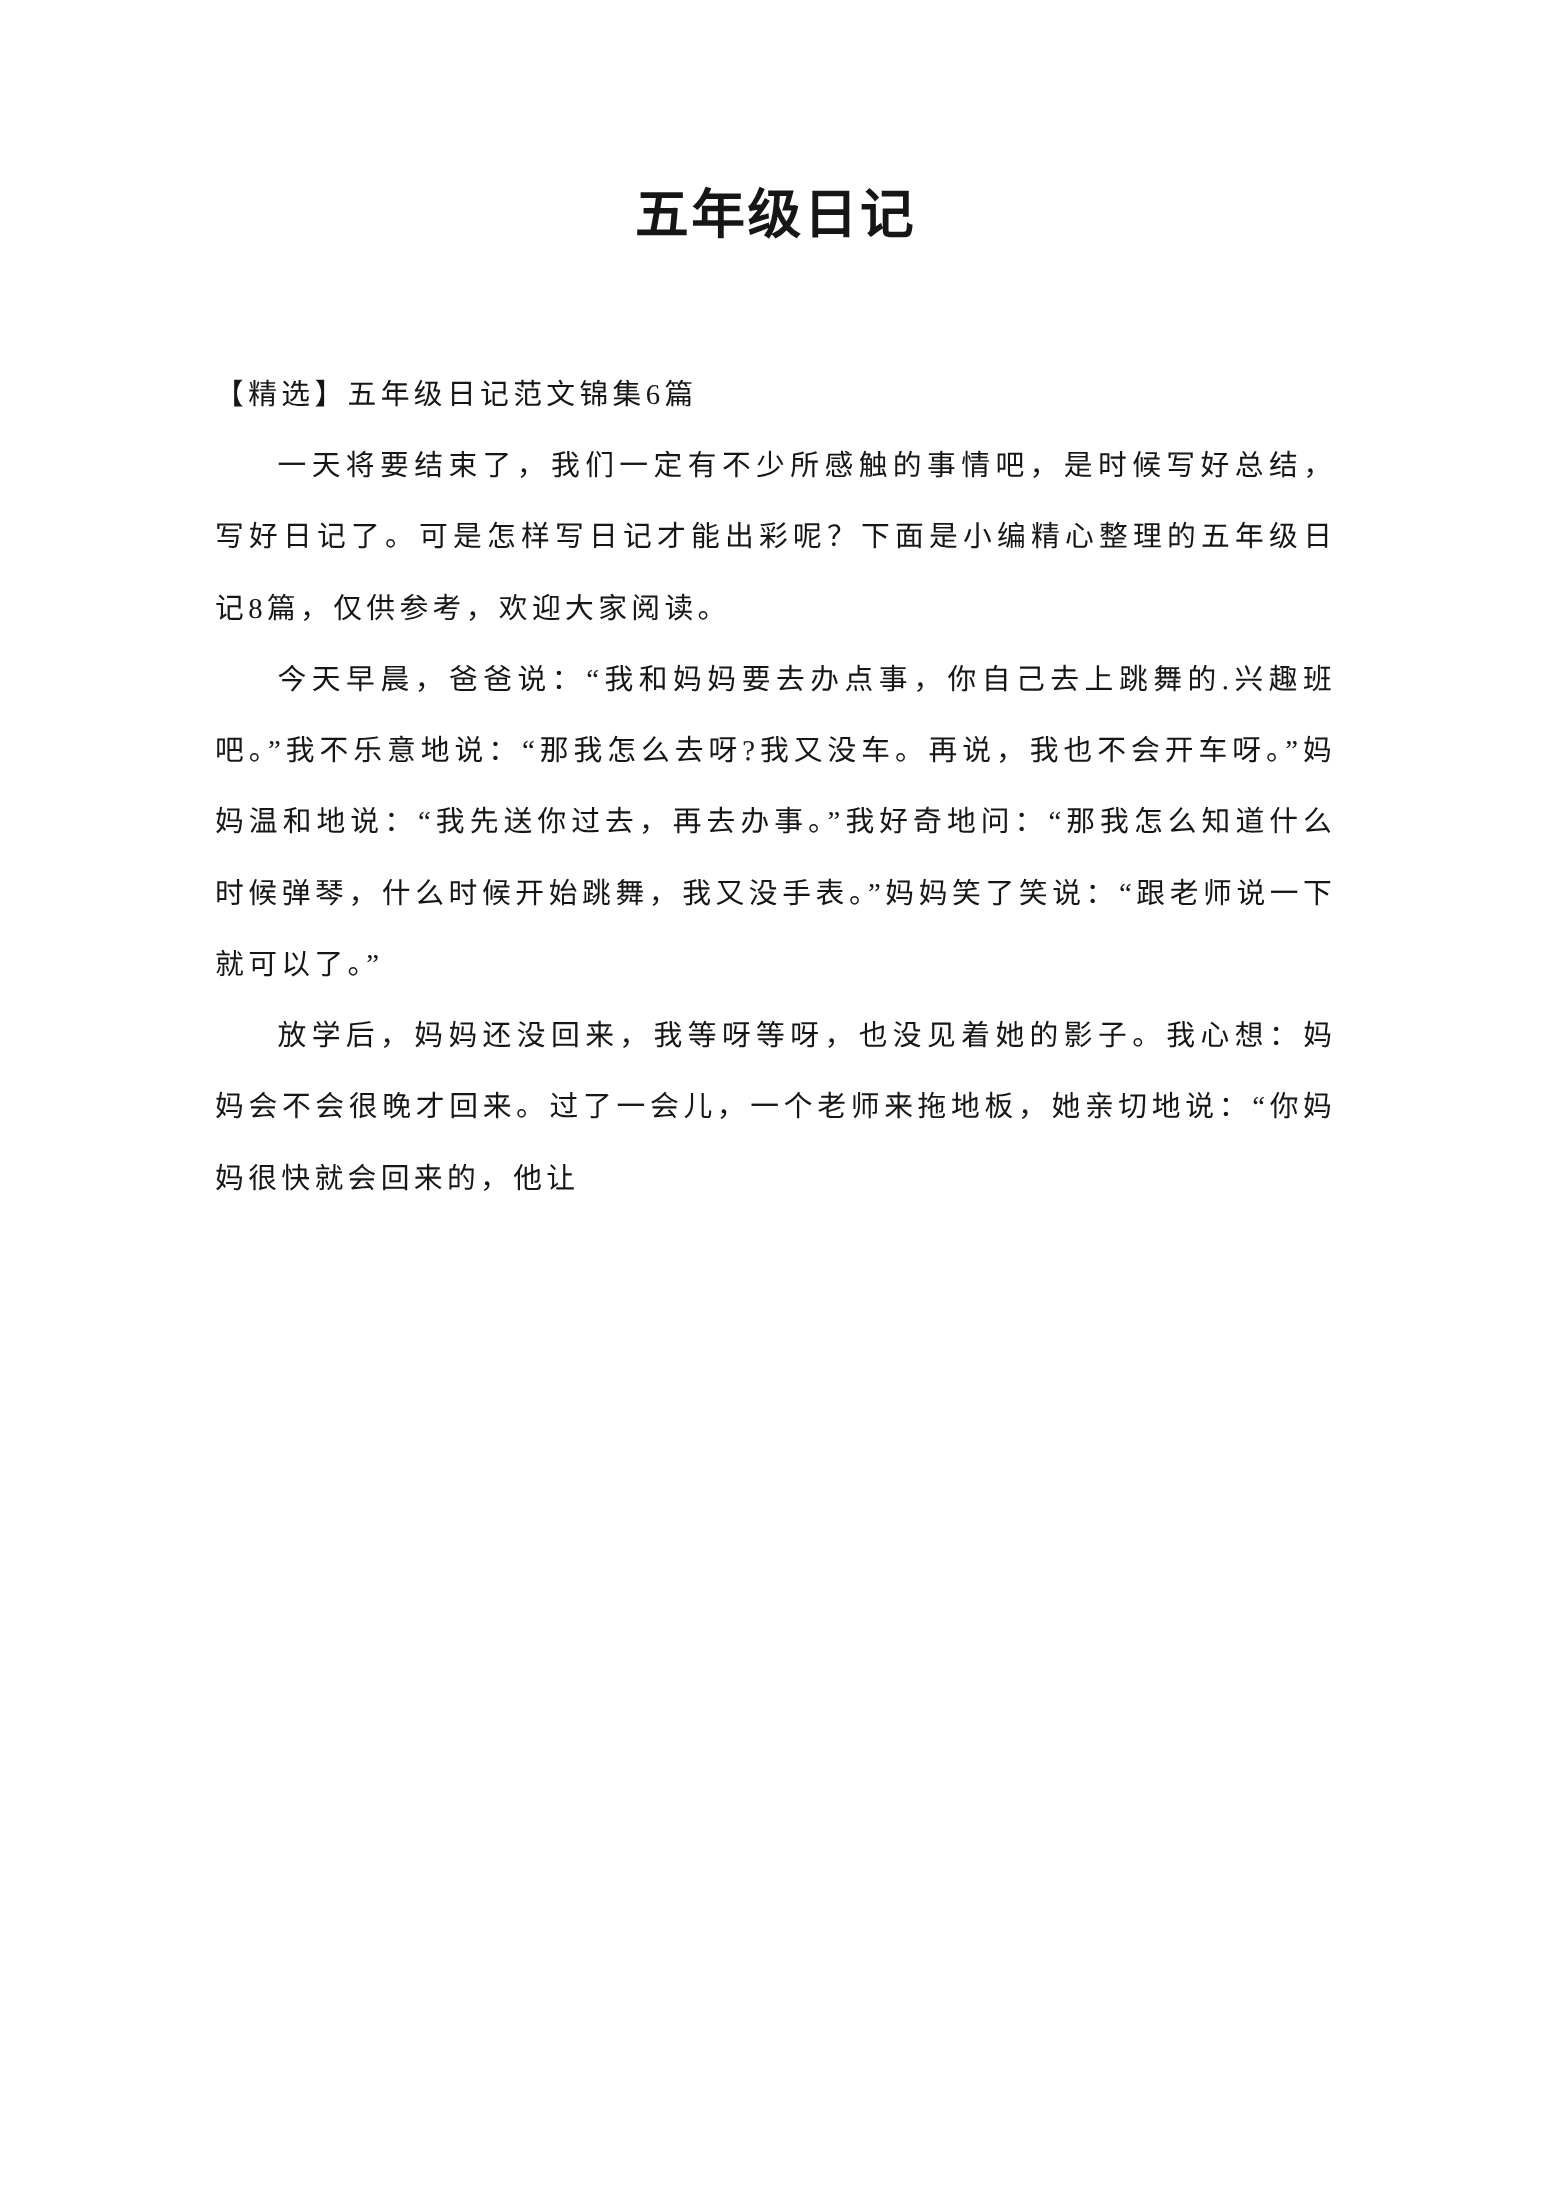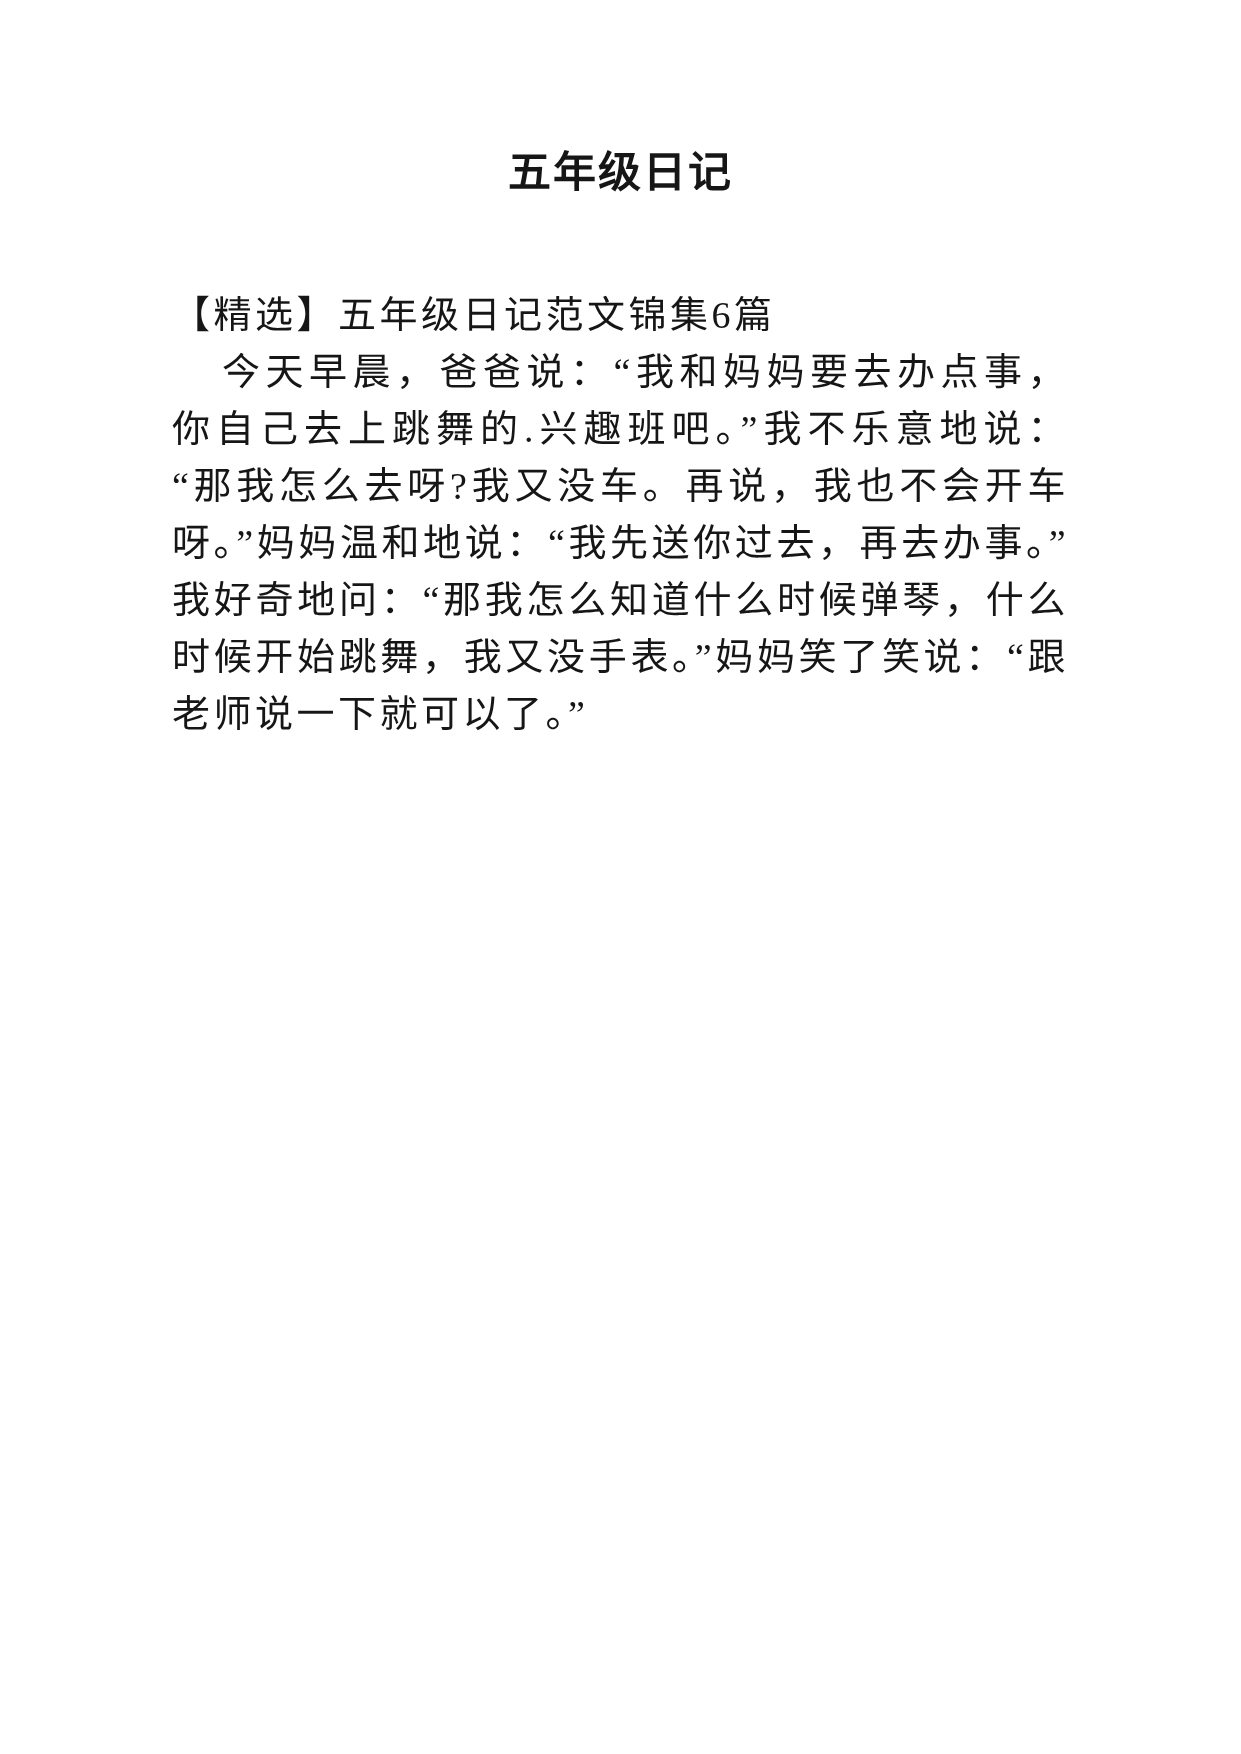--- a/index.html
+++ b/index.html
@@ -20,21 +20,21 @@
     padding-top: 147px;
     text-align: center;
     font-size: 43px;
     line-height: 52px;
     font-weight: 700;
     letter-spacing: 2px;
   }
   .content {
     width: 897px;
     margin: 88px auto 0 auto;
-    font-size: 38px;
+    font-size: 23px;
     line-height: 57px;
     letter-spacing: 3.5px;
     text-align: justify;
     text-justify: inter-character;
   }
   .content p {
     margin: 0;
     padding: 0;
   }
   .content p.indent {
@@ -46,19 +46,21 @@
 </style>
 </head>
 <body>
 
 <div class="page">
   <div class="doc-title">五年级日记</div>
 
   <div class="content">
     <p>【精选】五年级日记范文锦集6篇</p>
 
+    <p class="indent">一天将要结束了，我们一定有不少所感触的事情吧，是时候写好总结，写好日记了。可是怎样写日记才能出彩呢？下面是小编精心整理的五年级日记8篇，仅供参考，欢迎大家阅读。</p>
 
 
     <p class="indent">今天早晨，爸爸说：“我和妈妈要去办点事，你自己去上跳舞的.兴趣班吧。”我不乐意地说：“那我怎么去呀?我又没车。再说，我也不会开车呀。”妈妈温和地说：“我先送你过去，再去办事。”我好奇地问：“那我怎么知道什么时候弹琴，什么时候开始跳舞，我又没手表。”妈妈笑了笑说：“跟老师说一下就可以了。”</p>
 
 
+    <p class="indent">放学后，妈妈还没回来，我等呀等呀，也没见着她的影子。我心想：妈妈会不会很晚才回来。过了一会儿，一个老师来拖地板，她亲切地说：“你妈妈很快就会回来的，他让</p>
   </div>
 </div>
 
 </body></html>

